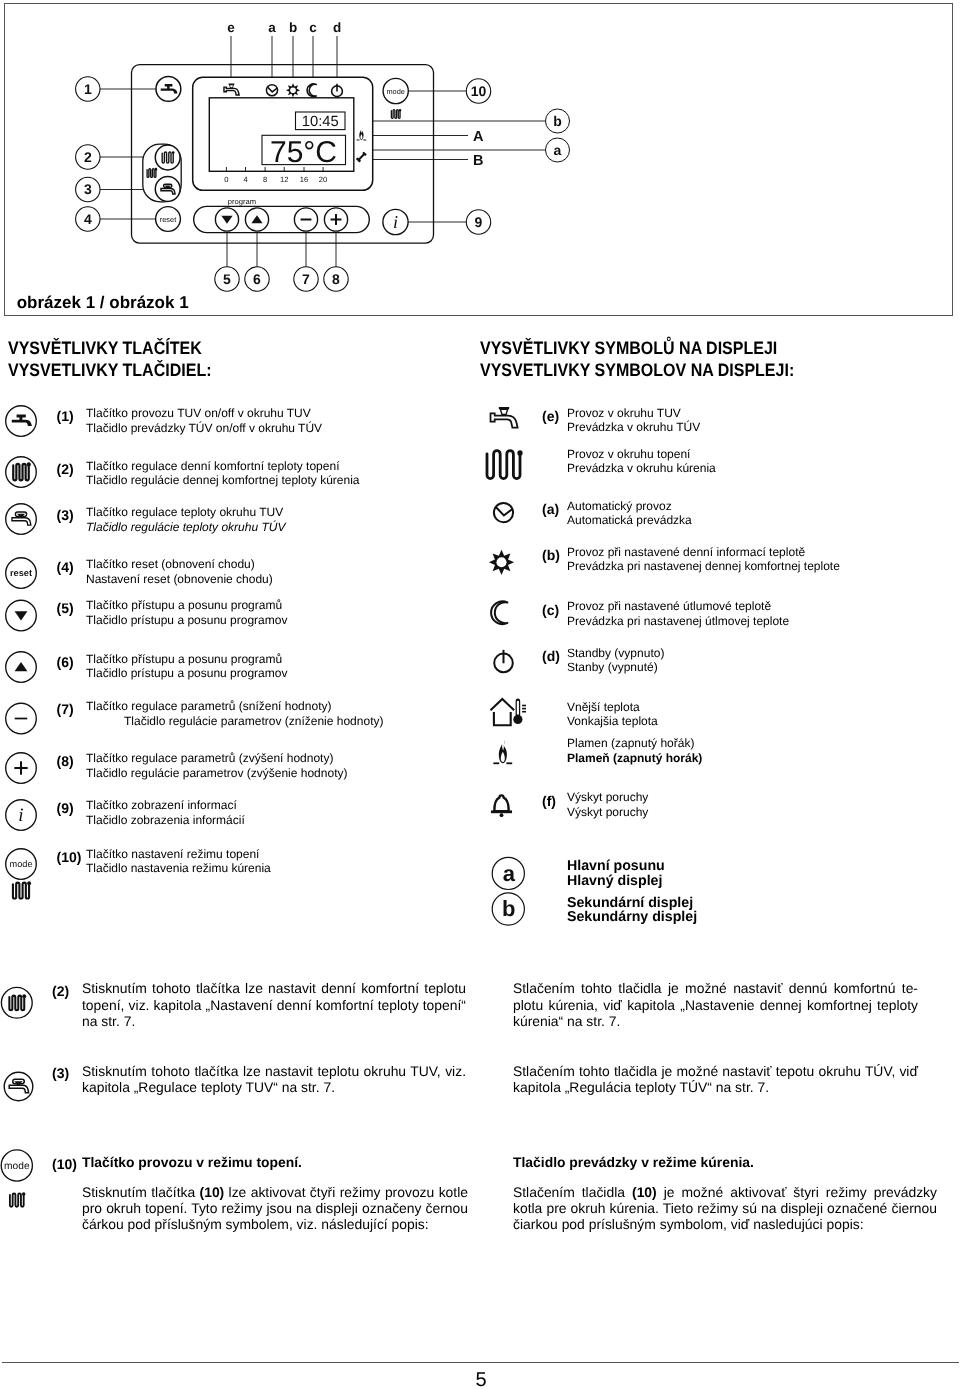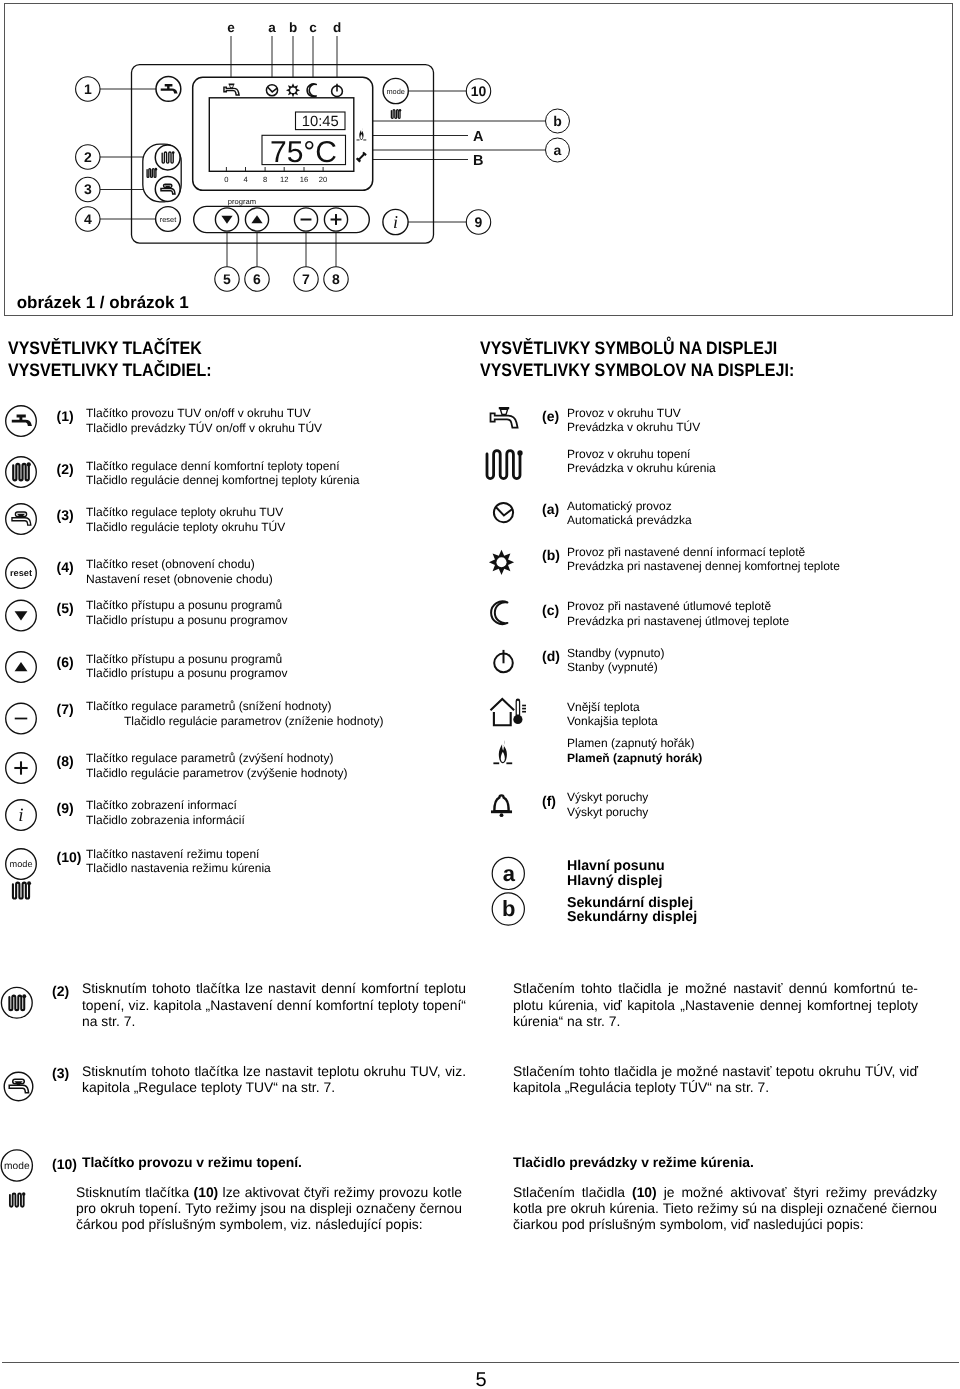--- a/index.html
+++ b/index.html
@@ -363,21 +363,21 @@
 <div class="sect-title" style="left:479.6px;top:338.1px;">VYSVĚTLIVKY SYMBOLŮ NA DISPLEJI</div>
 <div class="sect-title" style="left:479.6px;top:360.2px;">VYSVETLIVKY SYMBOLOV NA DISPLEJI:</div>
 <div class="num" style="left:56.5px;top:408.3px;">(1)</div>
 <div class="tl" style="left:86px;top:406.0px;">Tlačítko provozu TUV on/off v okruhu TUV</div>
 <div class="tl" style="left:86px;top:420.6px;">Tlačidlo prevádzky TÚV on/off v okruhu TÚV</div>
 <div class="num" style="left:56.5px;top:460.8px;">(2)</div>
 <div class="tl" style="left:86px;top:458.5px;">Tlačítko regulace denní komfortní teploty topení</div>
 <div class="tl" style="left:86px;top:473.1px;">Tlačidlo regulácie dennej komfortnej teploty kúrenia</div>
 <div class="num" style="left:56.5px;top:507.4px;">(3)</div>
 <div class="tl" style="left:86px;top:505.1px;">Tlačítko regulace teploty okruhu TUV</div>
-<div class="tl" style="left:86px;top:519.7px;">Tlačidlo regulácie teploty okruhu TÚV</div>
+<div class="tl" style="left:86px;top:519.7px;font-style:italic;">Tlačidlo regulácie teploty okruhu TÚV</div>
 <div class="num" style="left:56.5px;top:559.3px;">(4)</div>
 <div class="tl" style="left:86px;top:557.0px;">Tlačítko reset (obnovení chodu)</div>
 <div class="tl" style="left:86px;top:571.6px;">Nastavení reset (obnovenie chodu)</div>
 <div class="num" style="left:56.5px;top:600.2px;">(5)</div>
 <div class="tl" style="left:86px;top:597.9px;">Tlačítko přístupu a posunu programů</div>
 <div class="tl" style="left:86px;top:612.5px;">Tlačidlo prístupu a posunu programov</div>
 <div class="num" style="left:56.5px;top:654.1px;">(6)</div>
 <div class="tl" style="left:86px;top:651.8px;">Tlačítko přístupu a posunu programů</div>
 <div class="tl" style="left:86px;top:666.4px;">Tlačidlo prístupu a posunu programov</div>
 <div class="num" style="left:56.5px;top:701.2px;">(7)</div>
@@ -422,16 +422,16 @@
 <div class="tlb" style="left:567px;top:909.2px;">Sekundárny displej</div>
 <div class="num" style="left:52px;top:983.3px;">(2)</div>
 <div class="para" style="left:82px;top:980.4px;width:384px;">Stisknutím tohoto tlačítka lze nastavit denní komfortní teplotu topení, viz. kapitola „Nastavení denní komfortní teploty topení“ na str. 7.</div>
 <div class="para" style="left:513px;top:980.4px;width:405px;">Stlačením tohto tlačidla je možné nastaviť dennú komfortnú te­plotu kúrenia, viď kapitola „Nastavenie dennej komfortnej teploty kúrenia“ na str. 7.</div>
 <div class="num" style="left:52px;top:1065.4px;">(3)</div>
 <div class="para" style="left:82px;top:1062.5px;width:384px;">Stisknutím tohoto tlačítka lze nastavit teplotu okruhu TUV, viz. kapitola „Regulace teploty TUV“ na str. 7.</div>
 <div class="para" style="left:513px;top:1062.5px;width:405px;">Stlačením tohto tlačidla je možné nastaviť tepotu okruhu TÚV, viď kapitola „Regulácia teploty TÚV“ na str. 7.</div>
 <div class="num" style="left:52px;top:1156.4px;">(10)</div>
 <div class="para" style="left:82px;top:1153.5px;width:384px;font-weight:bold;">Tlačítko provozu v režimu topení.</div>
 <div class="para" style="left:513px;top:1153.5px;width:405px;font-weight:bold;">Tlačidlo prevádzky v režime kúrenia.</div>
-<div class="para" style="left:76px;top:1183.5px;width:386px;">Stisknutím tlačítka <b>(10)</b> lze aktivovat čtyři režimy provozu kotle pro okruh topení. Tyto režimy jsou na displeji označeny černou čárkou pod příslušným symbolem, viz. následující popis:</div>
+<div class="para" style="left:82px;top:1183.5px;width:386px;">Stisknutím tlačítka <b>(10)</b> lze aktivovat čtyři režimy provozu kotle pro okruh topení. Tyto režimy jsou na displeji označeny černou čárkou pod příslušným symbolem, viz. následující popis:</div>
 <div class="para" style="left:513px;top:1183.5px;width:424px;">Stlačením tlačidla <b>(10)</b> je možné aktivovať štyri režimy prevádzky kotla pre okruh kúrenia. Tieto režimy sú na displeji označené čiernou čiarkou pod príslušným symbolom, viď nasledujúci popis:</div>
 <div class="footer-rule"></div>
 <div class="pageno" style="left:0;width:962px;text-align:center;top:1369px;">5</div>
 
 </body></html>

